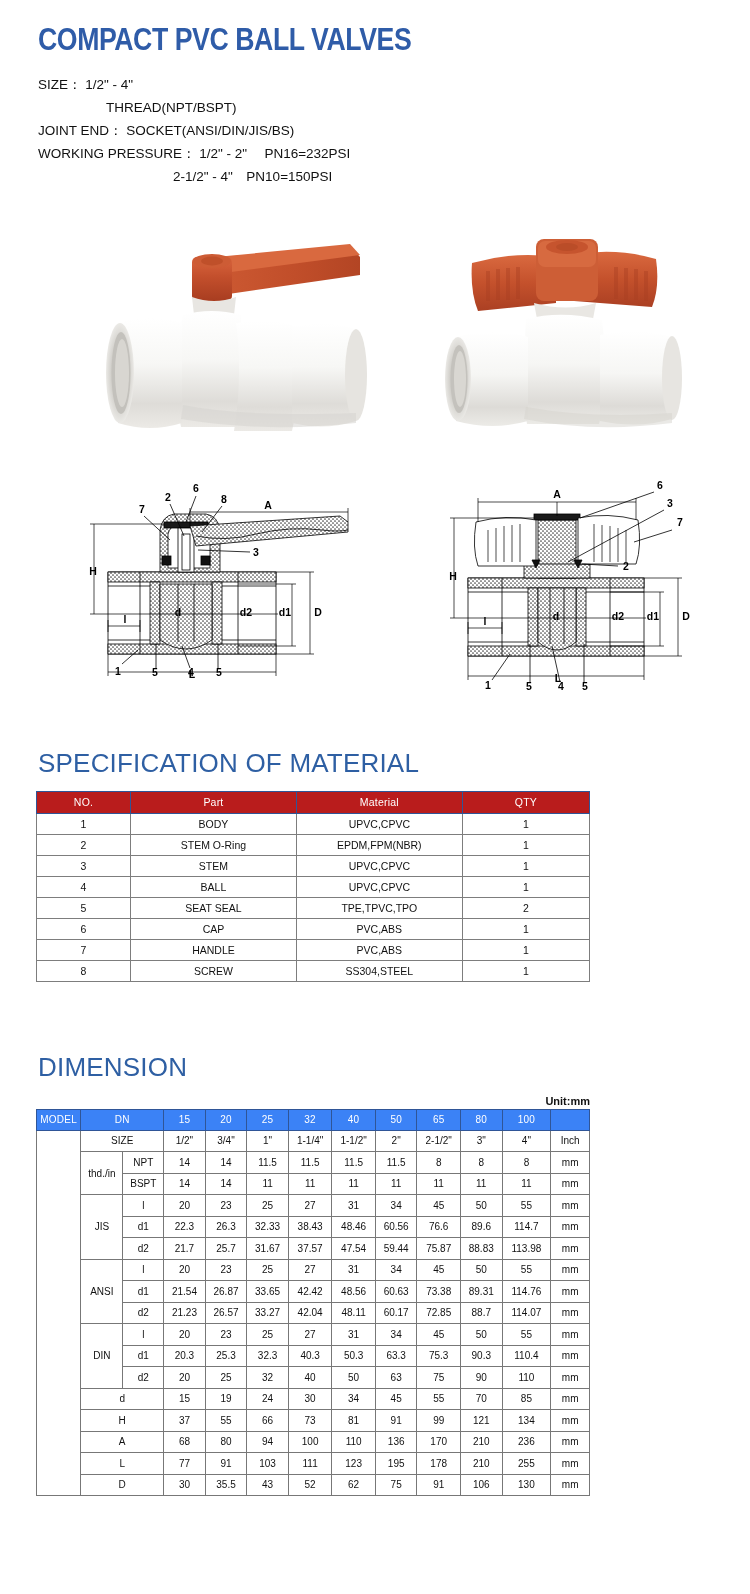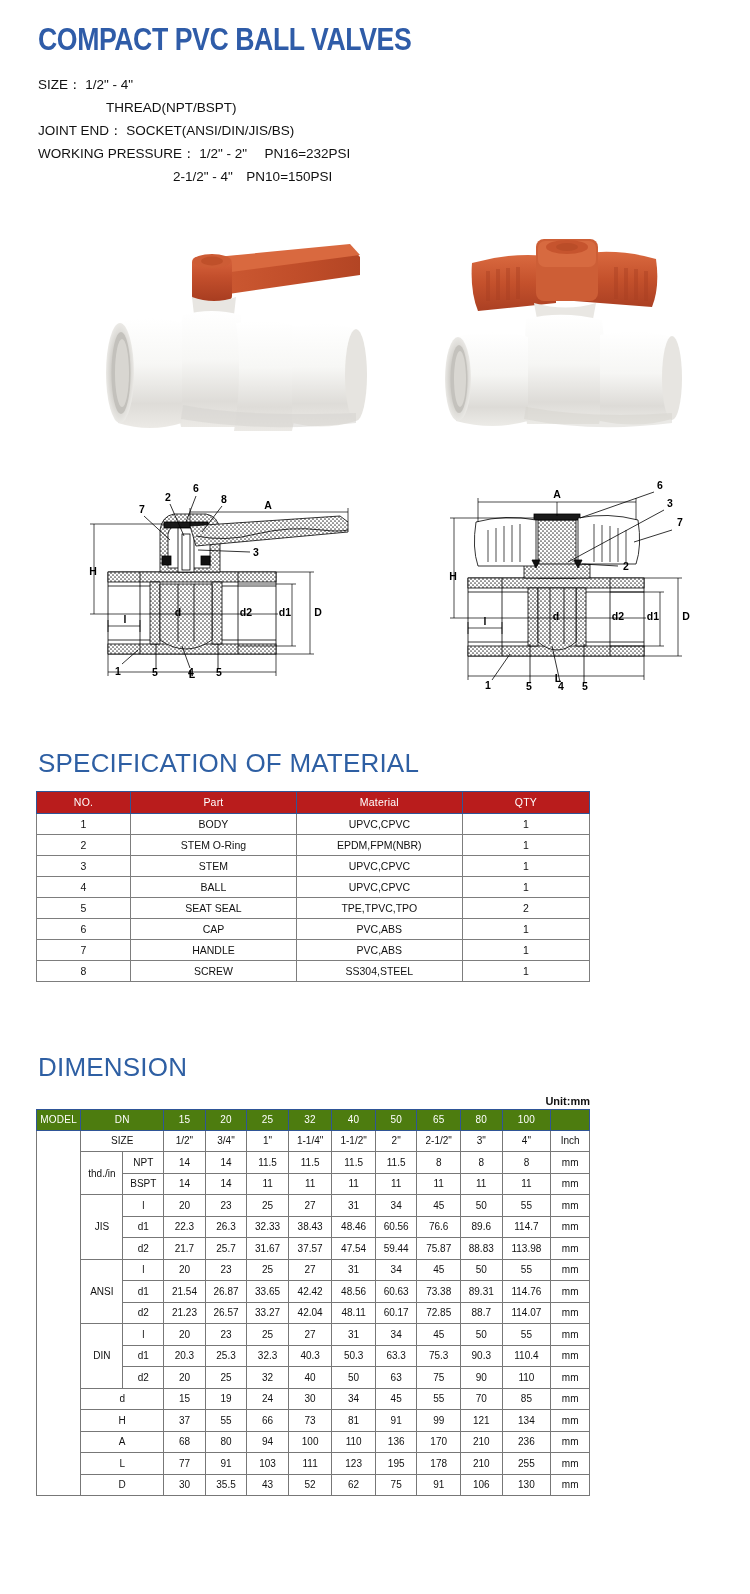--- a/index.html
+++ b/index.html
@@ -73,21 +73,21 @@
     text-align:right;
     font-size:11px;
     font-weight:bold;
     margin:0 30px 2px 0;
     color:#111;
     padding-left:9px;
   }
 
   table.dim { border:1px solid #444; font-size:10px; }
   table.dim th {
-    background:#4d7c0f;
+    background:#3b82f6;
     color:#fff;
     font-weight:normal;
     height:21px;
     border:1px solid #2f5597;
     letter-spacing:0.2px;
   }
   table.dim td {
     border:1px solid #777;
     height:21.5px;
     text-align:center;

